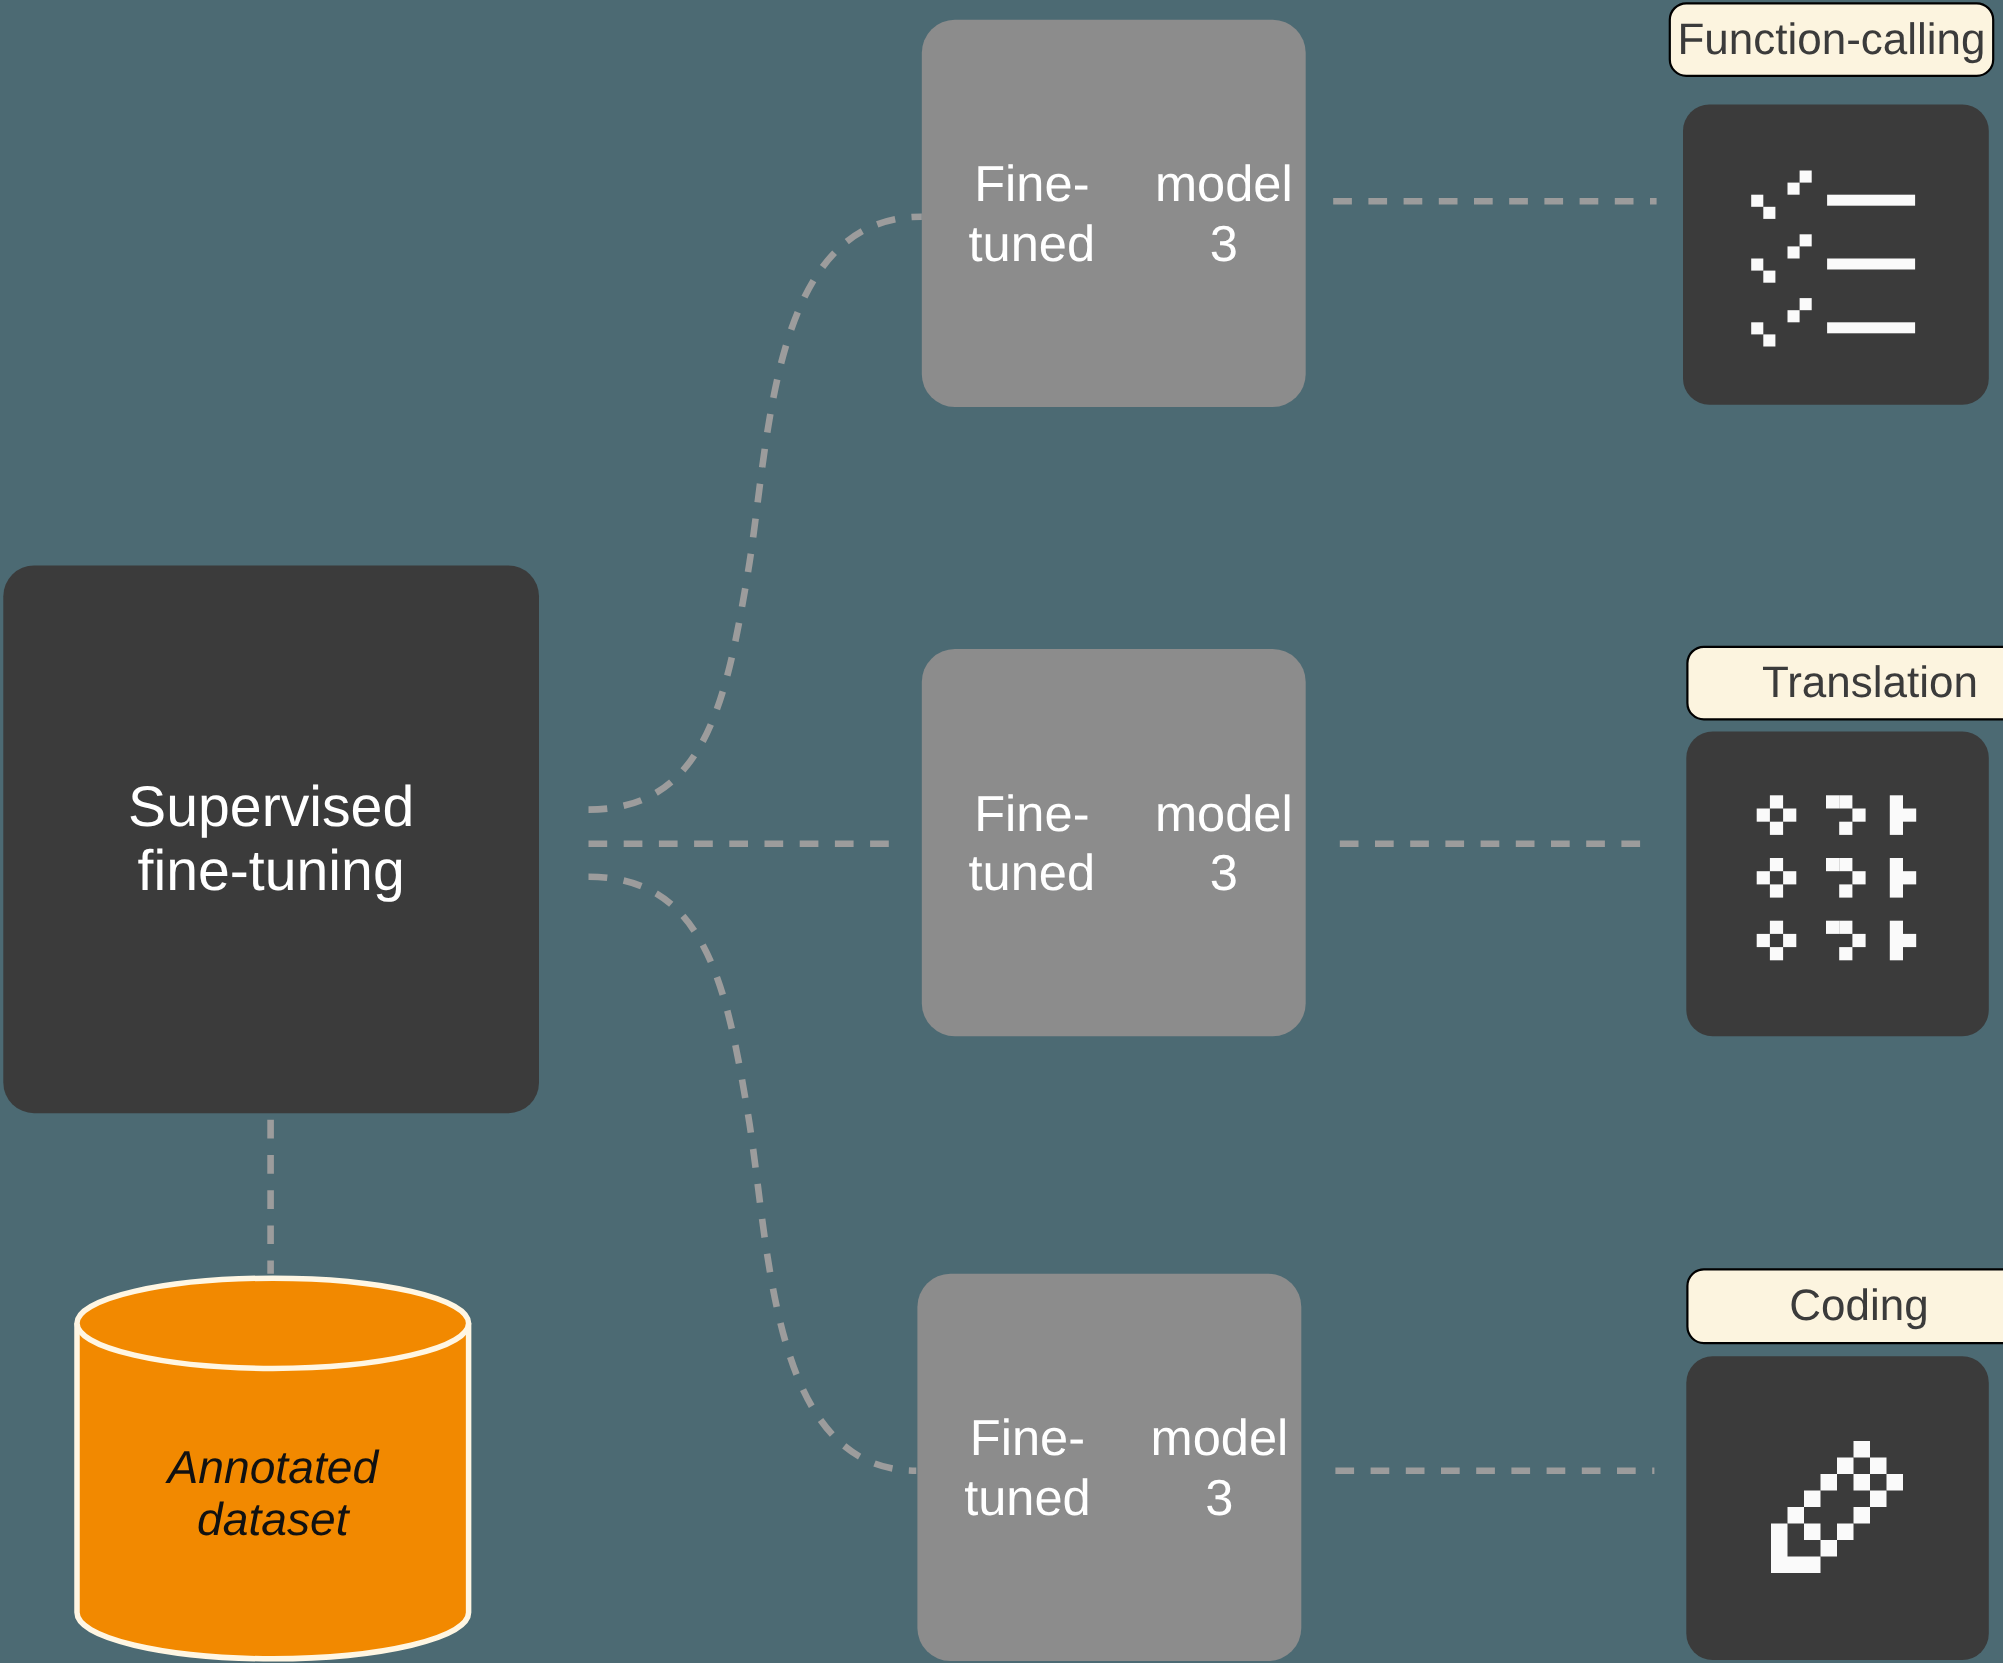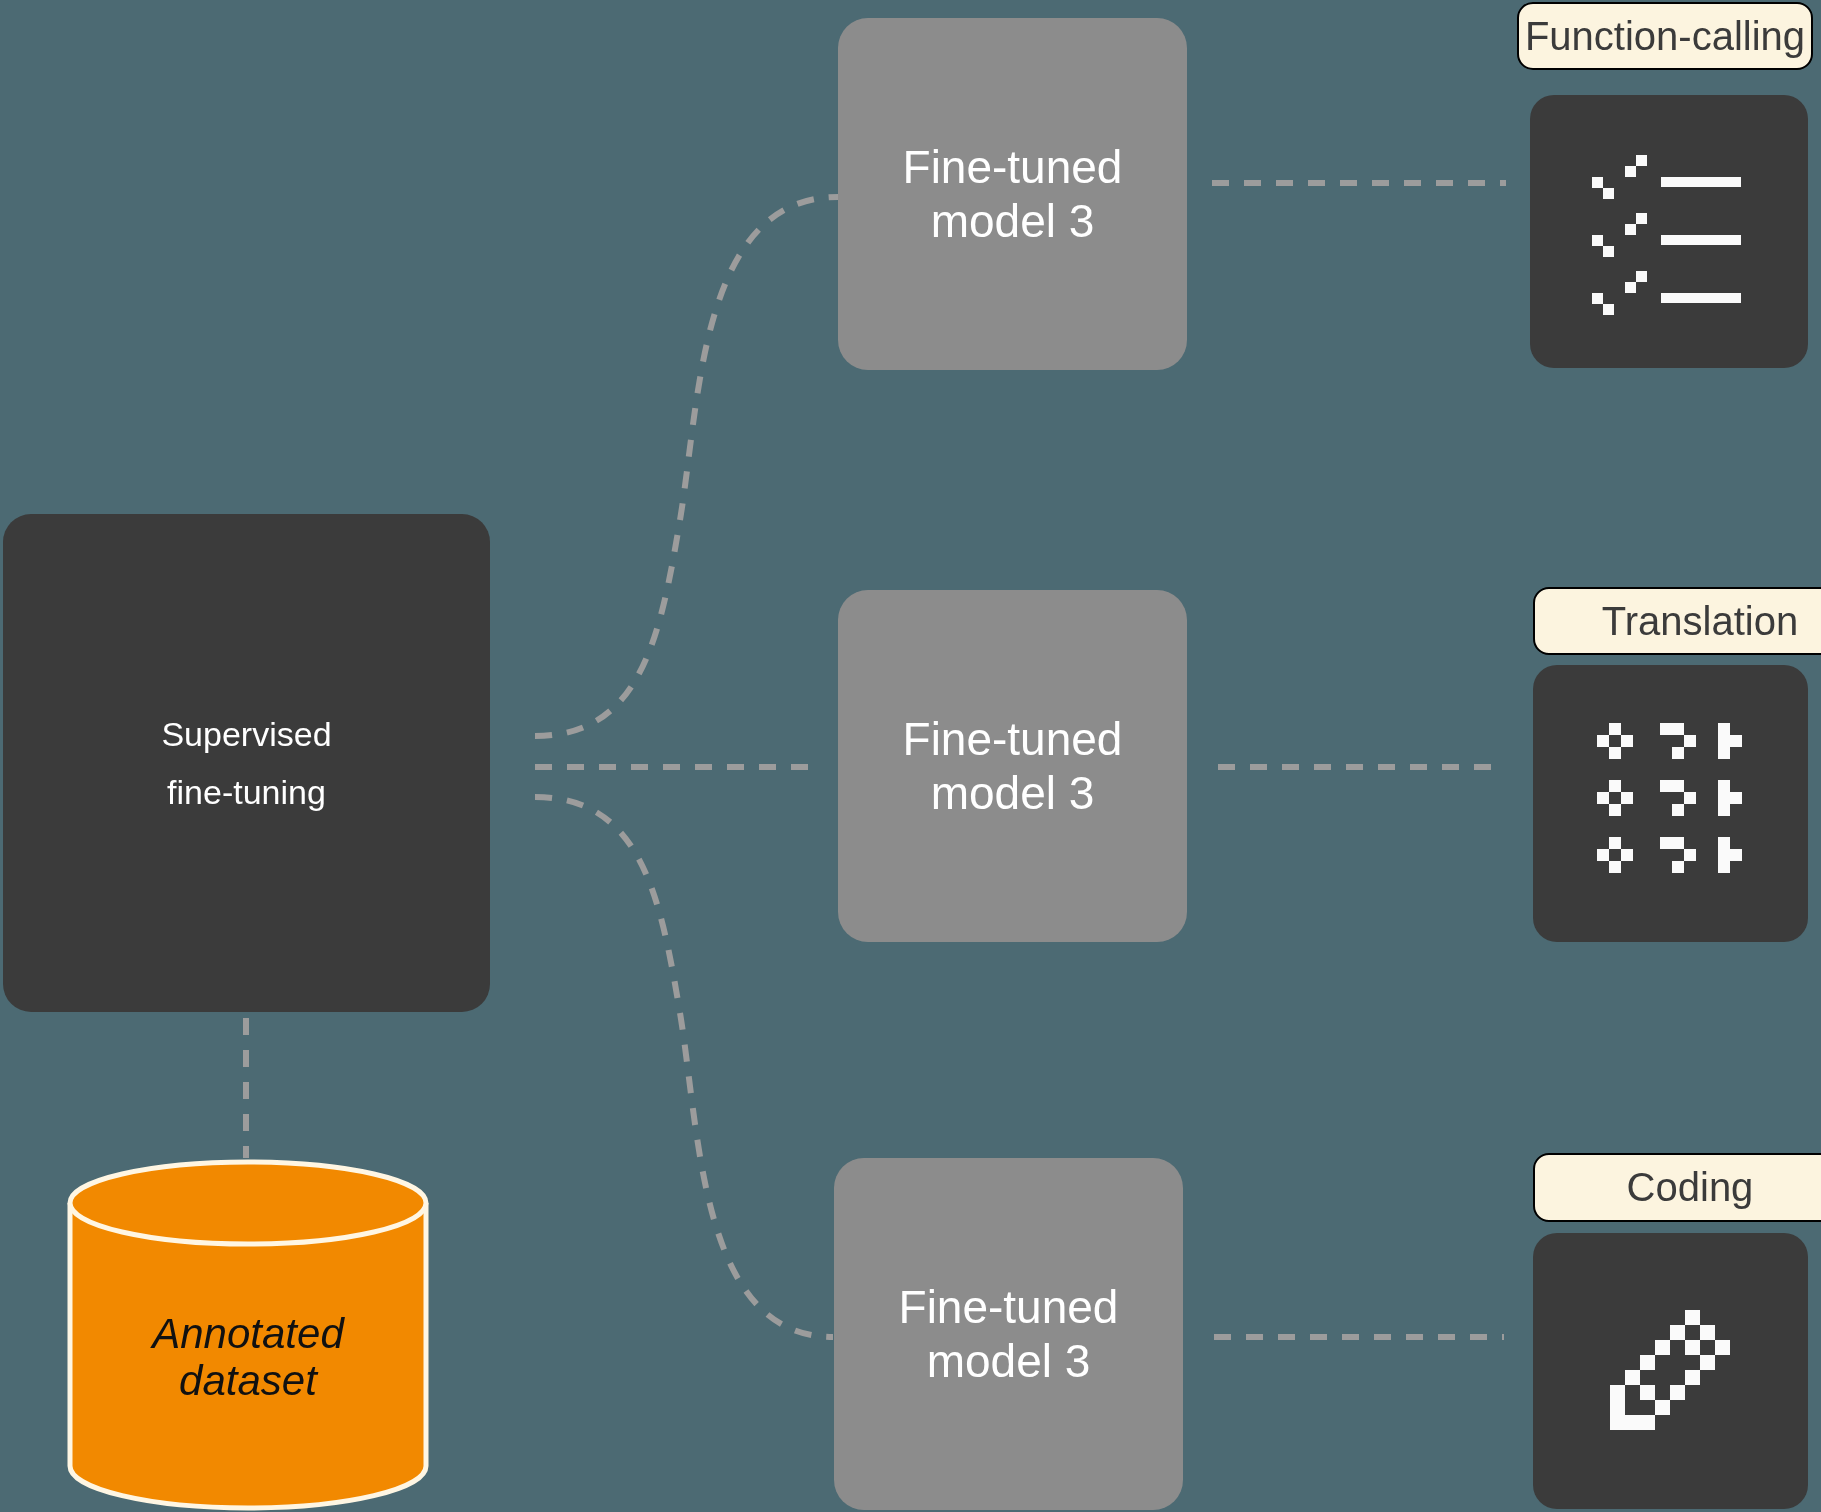--- a/index.html
+++ b/index.html
@@ -10,25 +10,25 @@
     overflow:hidden;
     font-family:"Liberation Sans", sans-serif;
   }
   .abs{position:absolute;}
   .node-dark{
     background:#3B3B3B;
     border-radius:28px;
     display:flex;flex-direction:column;align-items:center;justify-content:center;
     color:#FFFFFF;text-align:center;
   }
-  .node-dark .line{font-size:34px;line-height:58px;}
+  .node-dark .line{font-size:52px;line-height:58px;}
   .model-box{
     background:#8C8C8C;
     border-radius:30px;
-    display:flex;flex-direction:column;align-items:center;justify-content:center;
+    display:flex;align-items:center;justify-content:center;
     color:#FFFFFF;text-align:center;
   }
   .model-box .line{font-size:46px;line-height:54px;}
   .tag{
     background:#FCF4DF;
     border:2px solid #000000;
     border-radius:16px;
     box-sizing:border-box;
     display:flex;align-items:center;justify-content:center;
     color:#3B3B3B;font-size:40px;

